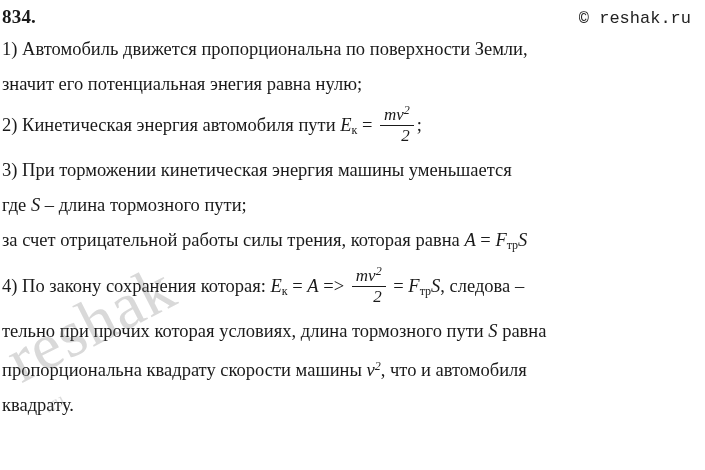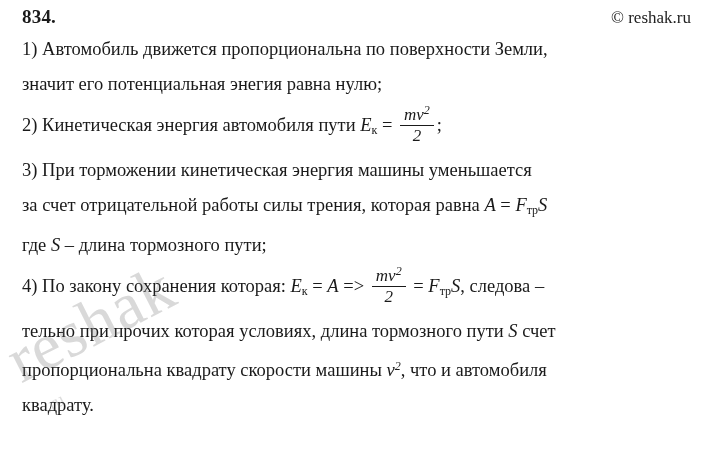--- a/index.html
+++ b/index.html
@@ -13,38 +13,38 @@
     font-family: "Liberation Serif", serif;
     color: #1a1a1a;
     overflow: hidden;
     position: relative;
   }
   .page {
     position: relative;
     width: 705px;
     height: 470px;
     box-sizing: border-box;
-    padding: 6px 10px 0 22px;
+    padding: 6px 10px 0 2px;
   }
   .header-row {
     display: flex;
     align-items: baseline;
     justify-content: space-between;
     height: 26px;
   }
   .task-number {
     font-weight: bold;
     font-size: 19px;
     font-family: "Liberation Serif", serif;
     letter-spacing: 0.2px;
   }
   .watermark-brand {
     font-size: 17px;
     color: #222;
-    font-family: Liberation Serif, serif;
+    font-family: Liberation Mono, monospace;
     padding-right: 4px;
   }
   .line {
     font-size: 18.5px;
     line-height: 35px;
     white-space: nowrap;
     font-family: "Liberation Serif", serif;
   }
   .line.tall {
     line-height: 46px;
@@ -58,21 +58,21 @@
     font-style: normal;
   }
   .sup {
     font-size: 12px;
     vertical-align: 6px;
     font-style: italic;
   }
   .frac {
     display: inline-block;
     vertical-align: middle;
-    text-align: center;
+    text-align: right;
     font-style: italic;
     line-height: 1.08;
     margin: 0 3px;
     position: relative;
     top: -2px;
   }
   .frac .num {
     display: block;
     font-size: 17px;
     padding: 0 4px 1px 4px;
@@ -142,40 +142,40 @@
     <span>Кинетическая энергия автомобиля пути</span>
     <span class="eq"><span class="it">E</span><span class="sub">к</span><span class="op"> = </span><span class="frac"><span class="num"><span>mv</span><span class="sup">2</span></span><span class="den">2</span></span><span class="op">;</span></span>
   </div>
 
   <div class="line">
     <span>3)</span>
     <span>При торможении  кинетическая энергия машины уменьшается</span>
   </div>
 
   <div class="line">
-    <span>за счет отрицательной работы силы трения, которая равна</span>
-    <span class="eq"><span class="it">A</span><span class="op"> = </span><span class="it">F</span><span class="sub">тр</span><span class="it">S</span></span>
+    <span>где</span>
+    <span class="it">S</span>
+    <span>– длина тормозного пути;</span>
   </div>
 
   <div class="line">
-    <span>где</span>
-    <span class="it">S</span>
-    <span>– длина тормозного пути;</span>
+    <span>за счет отрицательной работы силы трения, которая равна</span>
+    <span class="eq"><span class="it">A</span><span class="op"> = </span><span class="it">F</span><span class="sub">тр</span><span class="it">S</span></span>
   </div>
 
   <div class="line tall">
     <span>4)</span>
     <span>По закону сохранения которая:</span>
     <span class="eq"><span class="it">E</span><span class="sub">к</span><span class="op"> = </span><span class="it">A</span>&nbsp;<span class="op">=&gt;</span>&nbsp;<span class="frac"><span class="num"><span>mv</span><span class="sup">2</span></span><span class="den">2</span></span><span class="op"> = </span><span class="it">F</span><span class="sub">тр</span><span class="it">S</span></span><span>, следова –</span>
   </div>
 
   <div class="line">
     <span>тельно при прочих которая условиях, длина тормозного пути</span>
     <span class="it">S</span>
-    <span>счет</span>
+    <span>равна</span>
   </div>
 
   <div class="line">
     <span>пропорциональна квадрату скорости машины</span>
     <span class="it">v</span><span class="sup">2</span><span>, что и автомобиля</span>
   </div>
 
   <div class="line">
     <span>квадрату.</span>
   </div>

